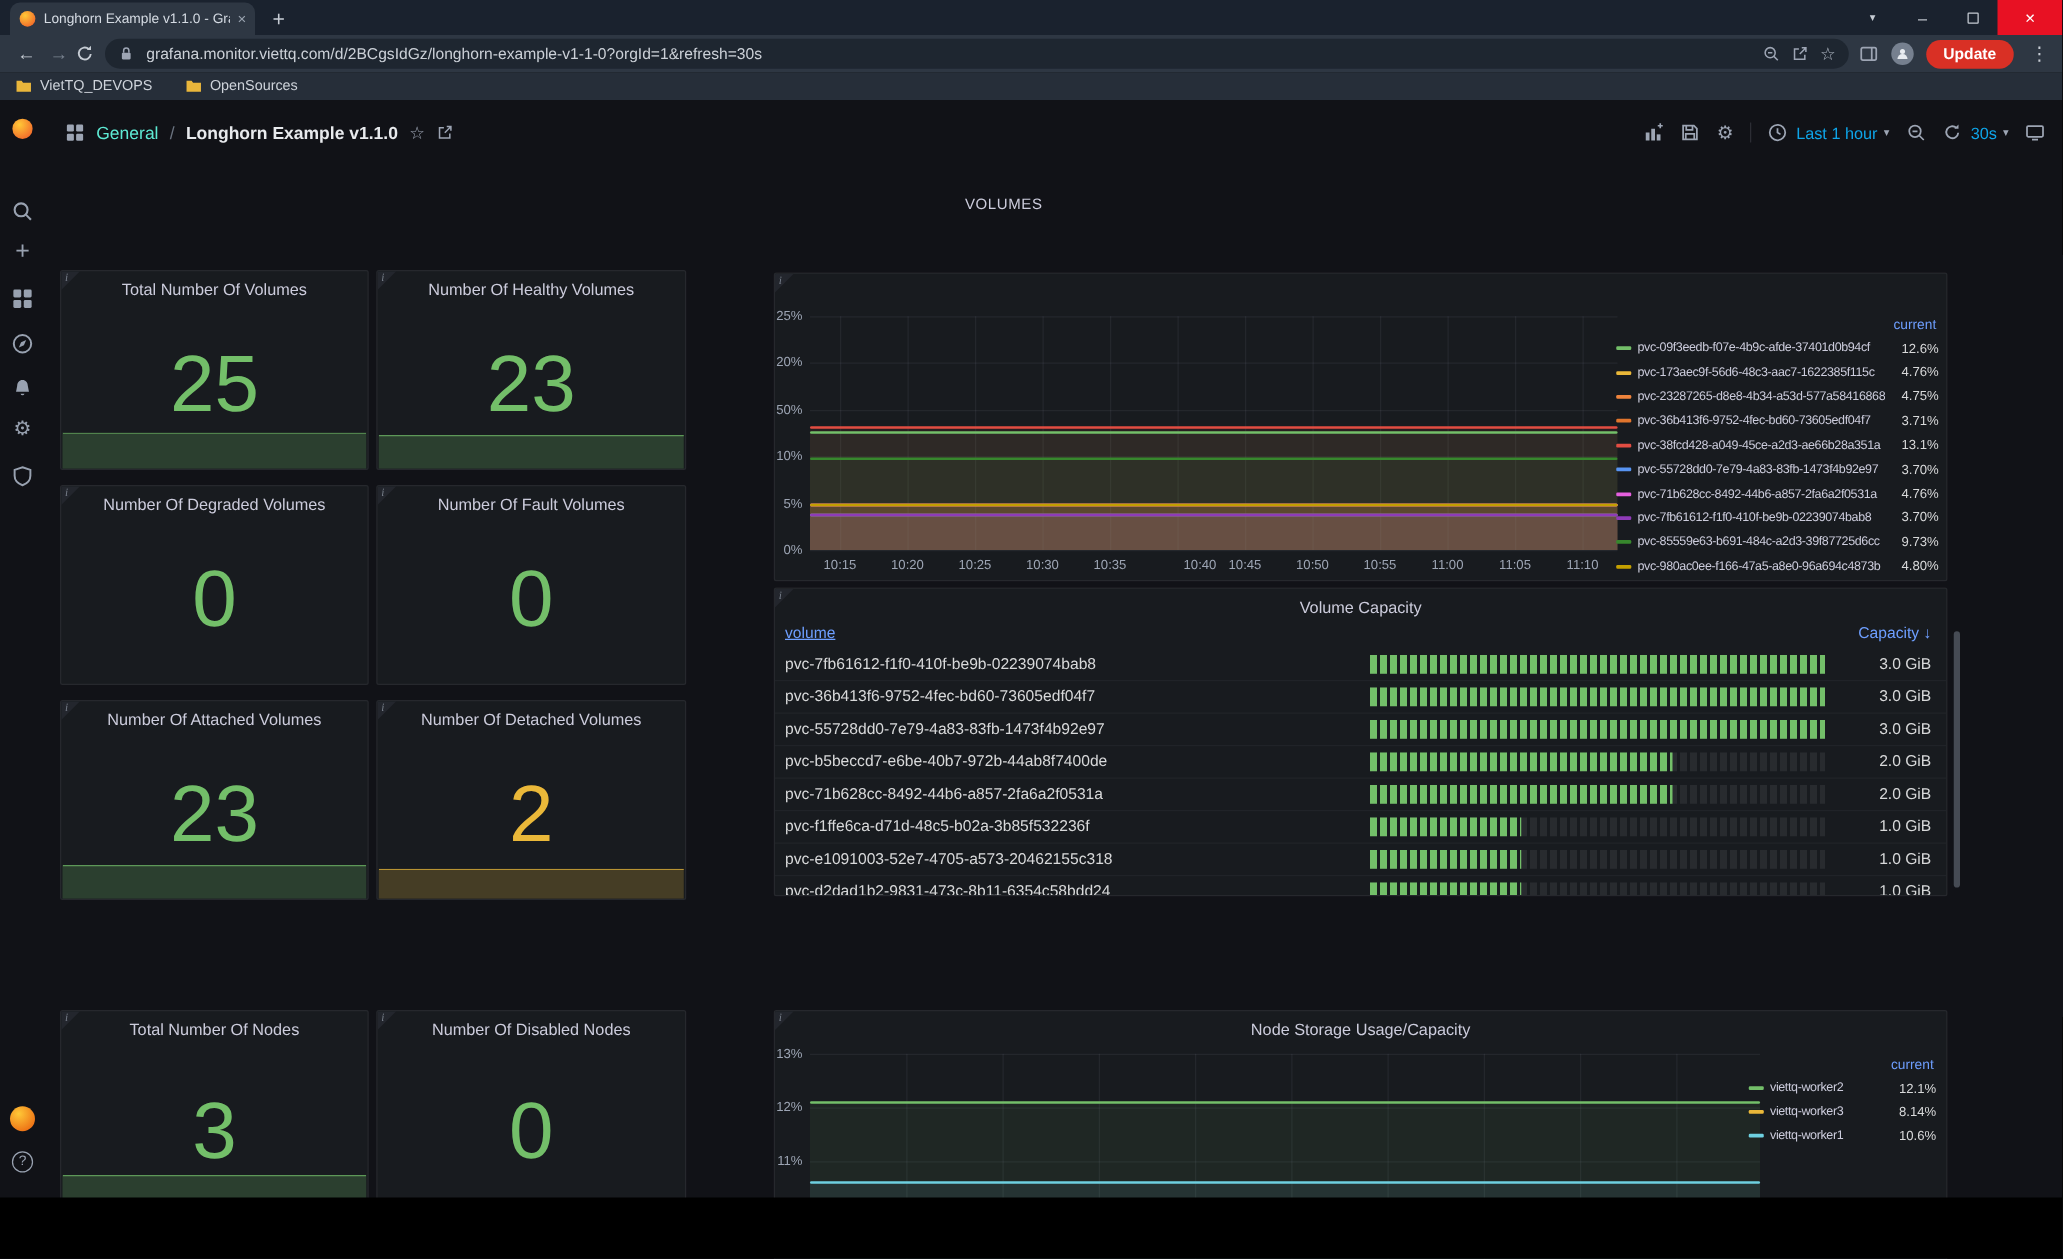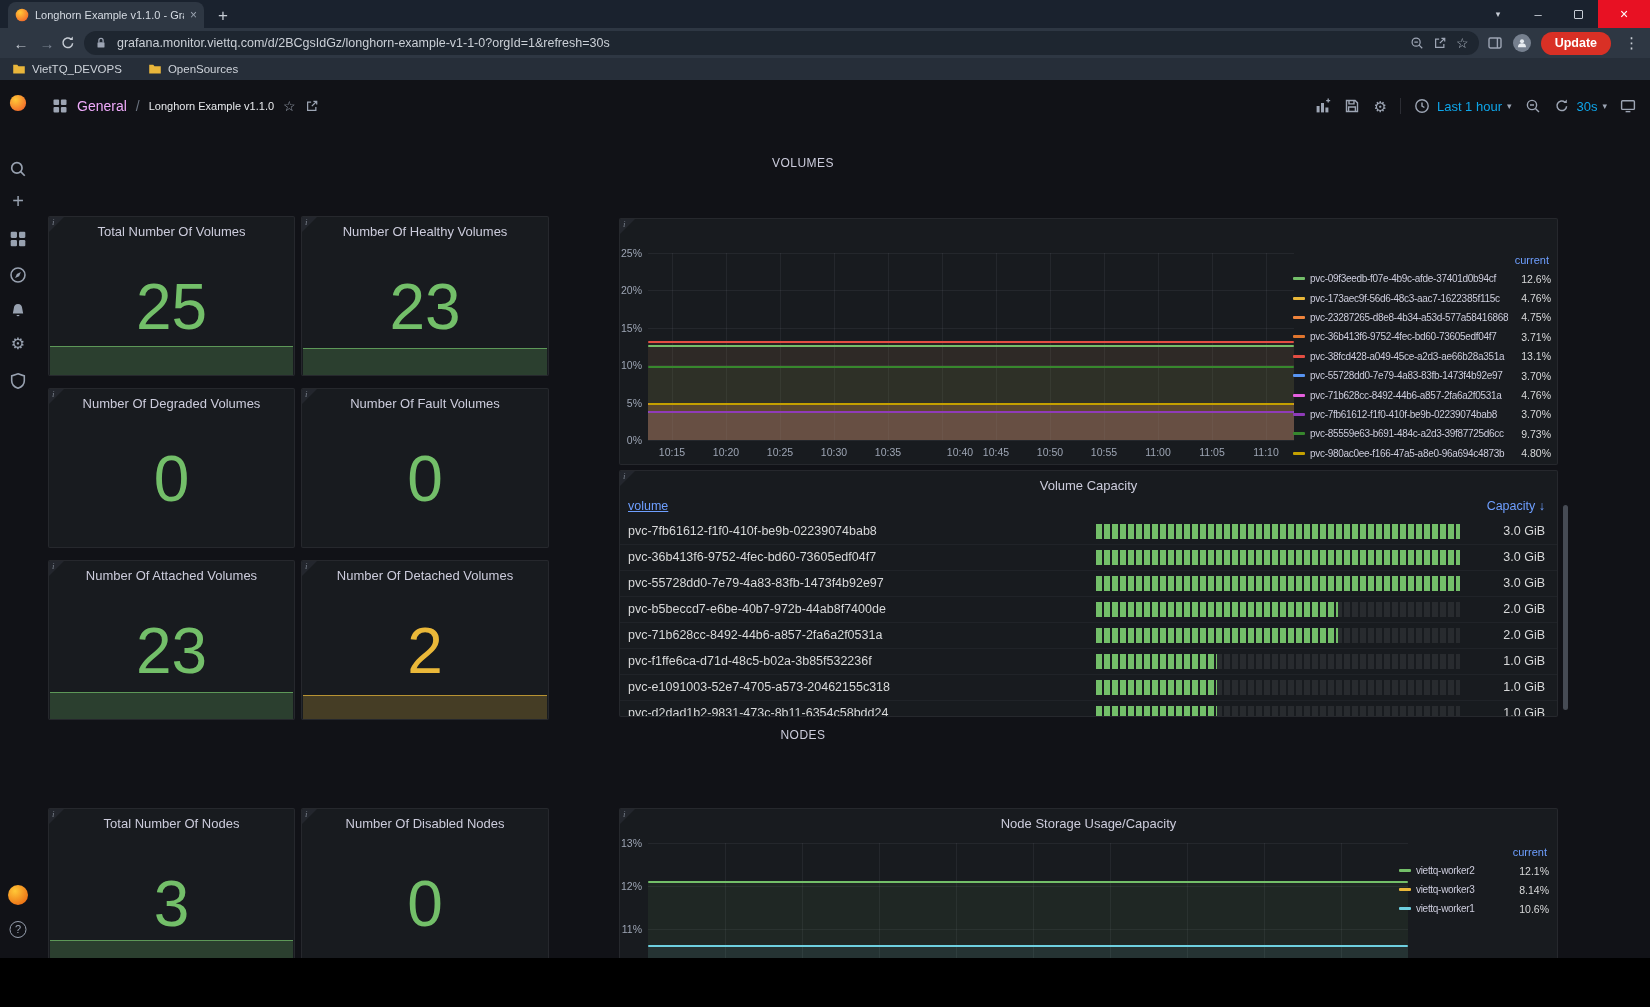--- a/index.html
+++ b/index.html
@@ -38,23 +38,23 @@
   .sidebar{position:absolute;left:0;top:0;width:36px;bottom:0;}
   .sicon{position:absolute;left:50%;transform:translateX(-50%);width:18px;height:18px;color:#98A1B0;text-align:center;cursor:pointer;}
   .logo{width:21px;height:21px;}
   .splus{font-size:20px;line-height:17px;font-weight:400;}
   .sgear{font-size:16px;line-height:18px;}
   .shelp{width:17px;height:17px;border:1.4px solid #98A1B0;border-radius:50%;font-size:11px;line-height:14px;}
   .savatar{width:20px;height:20px;border-radius:50%;background:radial-gradient(circle at 35% 30%,#FFC837,#E8590C);}
 
   .dash-header{position:absolute;left:36px;right:0;top:6px;height:40px;display:flex;align-items:center;justify-content:space-between;padding:0 14px 0 16px;}
   .crumb{display:flex;align-items:center;gap:9px;}
-  .crumb-root{font-size:14px;color:#f0abfc;}
+  .crumb-root{font-size:14px;color:#5eead4;}
   .crumb-sep{font-size:14px;color:#6B7380;}
-  .crumb-title{font-size:11px;color:#E8EAED;font-weight:400;}
+  .crumb-title{font-size:14px;color:#E8EAED;font-weight:700;}
   .hstar{font-size:14px;color:#9DA5B4;line-height:1;}
   .hctrls{display:flex;align-items:center;gap:13px;color:#9DA5B4;}
   .htext{font-size:13px;color:#0ea5e9;margin-left:-6px;}
   .hchev{font-size:9px;color:#9DA5B4;margin-left:-8px;}
   .hgear{font-size:15px;color:#9DA5B4;line-height:1;}
   .vdiv{width:1px;height:16px;background:rgba(204,204,220,0.15);}
 
   .dash-body{position:absolute;left:36px;right:0;top:48px;bottom:0;}
   .row-label{position:absolute;left:12px;width:1510px;text-align:center;font-size:12px;letter-spacing:0.5px;color:#CCCCDC;height:16px;}
 
@@ -379,21 +379,21 @@
           <span class="corner">
             <b>i</b>
           </span>
           <div class="gline" style="left:28px;width:646px;top:221px"></div>
           <div class="ylab" style="top:215px;left:0;width:22px">0%</div>
           <div class="gline" style="left:28px;width:646px;top:183.6px"></div>
           <div class="ylab" style="top:177.6px;left:0;width:22px">5%</div>
           <div class="gline" style="left:28px;width:646px;top:146.2px"></div>
           <div class="ylab" style="top:140.2px;left:0;width:22px">10%</div>
           <div class="gline" style="left:28px;width:646px;top:108.8px"></div>
-          <div class="ylab" style="top:102.8px;left:0;width:22px">15%</div>
+          <div class="ylab" style="top:102.8px;left:0;width:22px">50%</div>
           <div class="gline" style="left:28px;width:646px;top:71.4px"></div>
           <div class="ylab" style="top:65.4px;left:0;width:22px">20%</div>
           <div class="gline" style="left:28px;width:646px;top:34px"></div>
           <div class="ylab" style="top:28px;left:0;width:22px">25%</div>
           <div class="gline v" style="left:52px;top:34px;height:187px"></div>
           <div class="xlab" style="left:32px;top:227px">10:15</div>
           <div class="gline v" style="left:106px;top:34px;height:187px"></div>
           <div class="xlab" style="left:86px;top:227px">10:20</div>
           <div class="gline v" style="left:160px;top:34px;height:187px"></div>
           <div class="xlab" style="left:140px;top:227px">10:25</div>
@@ -550,21 +550,20 @@
             </div>
             <div class="trow">
     <span class="tvol">pvc-d2dad1b2-9831-473c-8b11-6354c58bdd24</span>
     <span class="tgauge">
                 <i style="width:33.300000000000004%"></i>
               </span>
     <span class="tcap">1.0 GiB</span>
             </div>
           </div>
         </div>
-      <div class="row-label" style="top:600px">NODES</div>
       <div id="node-stats">
           <div class="panel stat" style="left:12px;top:680px;width:247px;height:170px">
             <span class="corner">
               <b>i</b>
             </span>
     <div class="ptitle">Total Number Of Nodes</div>
     <div class="bigval" style="color:#73BF69">3</div>
     <div class="spark" style="height:37px;background:rgba(115,191,105,0.22);box-shadow:inset 0 1px 0 rgba(115,191,105,0.7)"></div>
   </div>
           <div class="panel stat" style="left:265px;top:680px;width:248px;height:170px">

